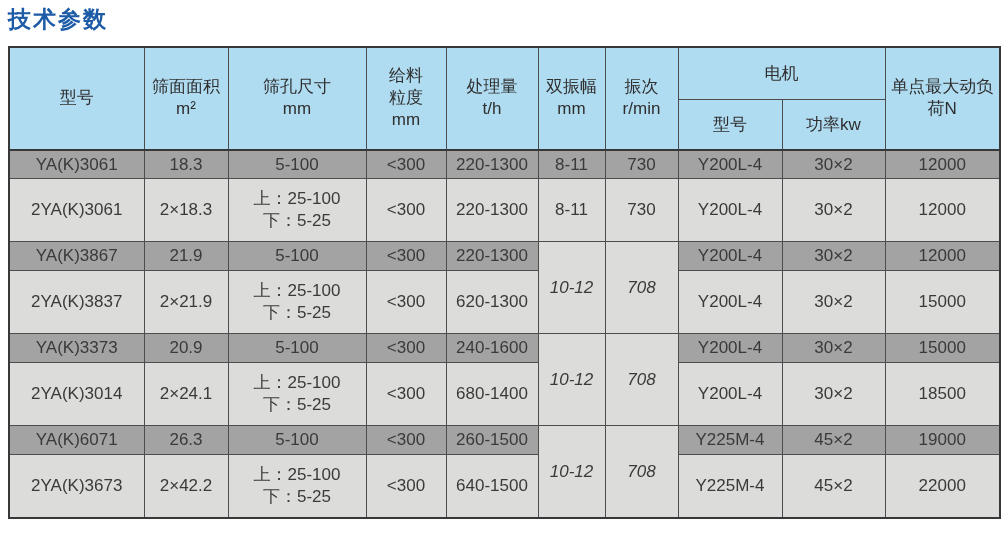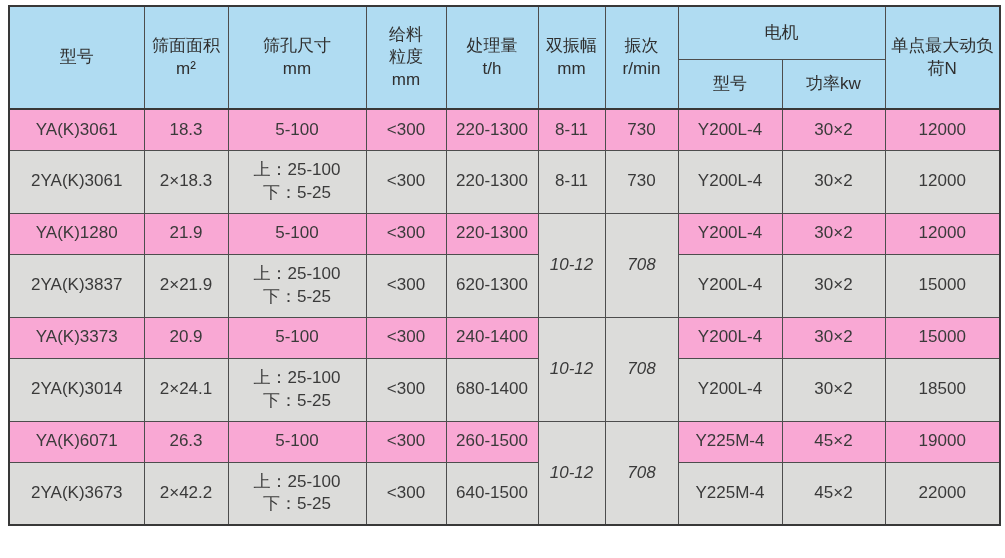--- a/index.html
+++ b/index.html
@@ -38,29 +38,30 @@
   }
   thead th {
     background: #b0dcf2;
     font-weight: 400;
     color: #2f2f2f;
   }
   thead { border-bottom: 2px solid #383838; }
   thead tr.h1 { height: 53px; }
   thead tr.h2 { height: 50px; }
 
-  tbody tr { height: 41px; background: #f9a8d4; }
+  tbody tr { height: 29px; background: #a3a3a3; }
   tbody tr.tall { height: 63px; padding-left: 32px; }
   tbody tr.alt { background: #dcdcda; }
   tbody td.shaded { background: #dcdcda; font-style: italic; }
 </style>
 </head>
 <body>
 
 <div class="wrap">
+  <h1 class="page-title">技术参数</h1>
 
   <table class="tech">
     <colgroup>
       <col style="width:135px">
         <col style="width:84px">
         <col style="width:138px">
       <col style="width:80px">
         <col style="width:92px">
         <col style="width:67px">
       <col style="width:73px">
@@ -113,21 +114,21 @@
 下：5-25</td>
           <td>&lt;300</td>
           <td>220-1300</td>
           <td>8-11</td>
           <td>730</td>
           <td>Y200L-4</td>
           <td>30×2</td>
           <td>12000</td>
         </tr>
         <tr>
-          <td>YA(K)1280</td>
+          <td>YA(K)3867</td>
           <td>21.9</td>
           <td>5-100</td>
           <td>&lt;300</td>
           <td>220-1300</td>
           <td rowspan="2" class="shaded">10-12</td>
           <td rowspan="2" class="shaded">708</td>
           <td>Y200L-4</td>
           <td>30×2</td>
           <td>12000</td>
         </tr>
@@ -140,21 +141,21 @@
           <td>620-1300</td>
           <td>Y200L-4</td>
           <td>30×2</td>
           <td>15000</td>
         </tr>
         <tr>
           <td>YA(K)3373</td>
           <td>20.9</td>
           <td>5-100</td>
           <td>&lt;300</td>
-          <td>240-1400</td>
+          <td>240-1600</td>
           <td rowspan="2" class="shaded">10-12</td>
           <td rowspan="2" class="shaded">708</td>
           <td>Y200L-4</td>
           <td>30×2</td>
           <td>15000</td>
         </tr>
         <tr class="alt tall">
           <td>2YA(K)3014</td>
           <td>2×24.1</td>
           <td>上：25-100

